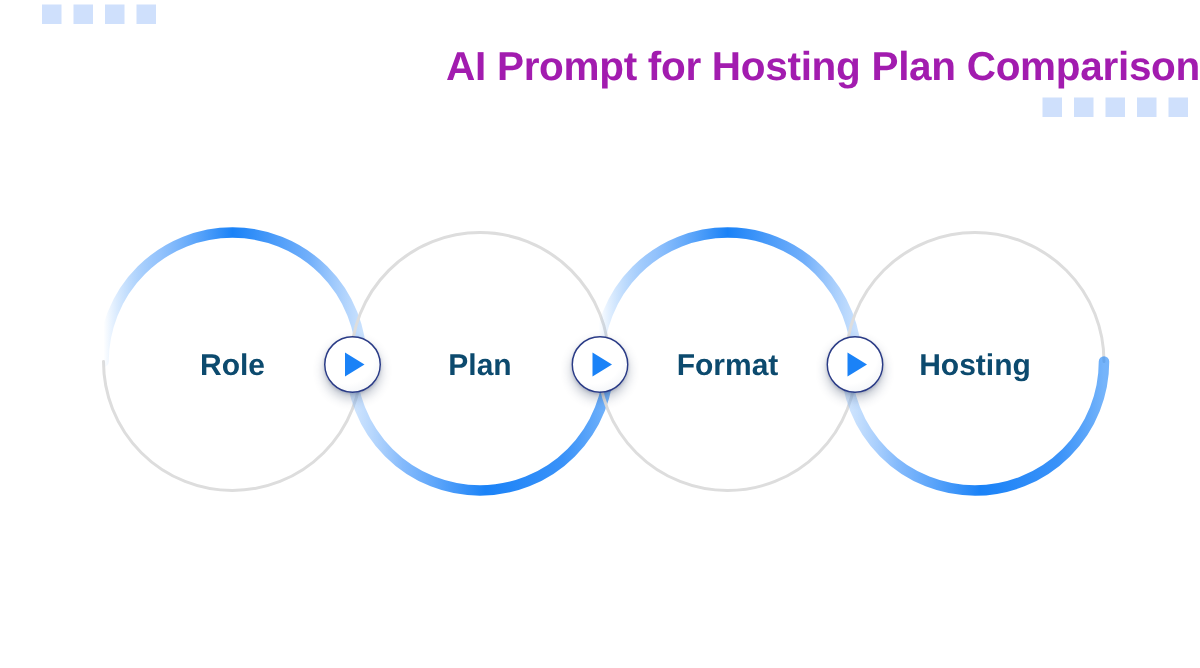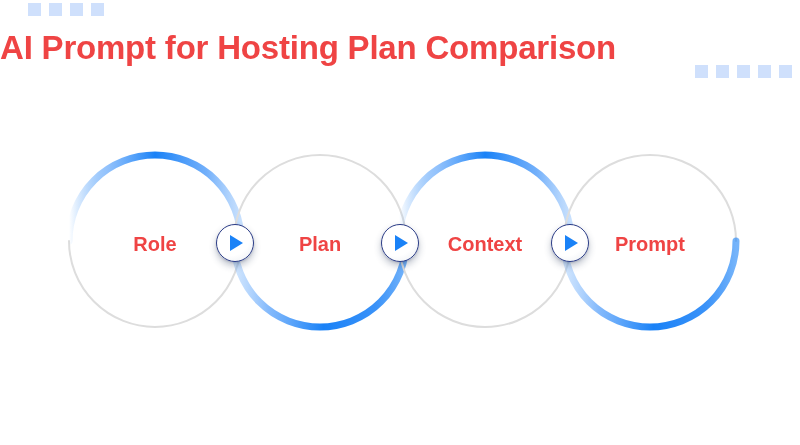--- a/index.html
+++ b/index.html
@@ -41,24 +41,24 @@
     height: 13px;
     background: #cfe0fc;
   }
 
   
   #title {
     position: absolute;
     left: 0;
     top: 29px;
     width: 800px;
-    text-align: left;
-    font-size: 33px;
+    text-align: right;
+    font-size: 27px;
     font-weight: bold;
-    color: #ef4444;
+    color: #a21caf;
     letter-spacing: -0.2px;
     white-space: nowrap;
   }
 
   
   #flow {
     position: absolute;
     left: 0;
     top: 0;
     width: 800px;
@@ -70,21 +70,21 @@
     top: 0;
   }
 
   .step-label {
     position: absolute;
     top: 232px;
     width: 172px;
     text-align: center;
     font-size: 20px;
     font-weight: bold;
-    color: #ef4444;
+    color: #0c4a6e;
     line-height: 24px;
     white-space: nowrap;
   }
   .step-label.s0 { left: 69px; }
   .step-label.s1 { left: 234px; }
   .step-label.s2 { left: 399px; }
   .step-label.s3 { left: 564px; }
 
   
   .badge {
@@ -177,22 +177,22 @@
       </g>
 
       <g>
         <path d="M 564 241 A 86 86 0 0 1 736 241" fill="none" stroke="#dddddd" stroke-width="2" stroke-linecap="round"></path>
         <path d="M 564 241 A 86 86 0 0 0 736 241" fill="none" stroke="url(#gradBottom)" stroke-width="7" stroke-linecap="round"></path>
       </g>
     </svg>
 
     <div class="step-label s0">Role</div>
     <div class="step-label s1">Plan</div>
-    <div class="step-label s2">Context</div>
-    <div class="step-label s3">Prompt</div>
+    <div class="step-label s2">Format</div>
+    <div class="step-label s3">Hosting</div>
 
     <div class="badge b0">
       <span class="tri"></span>
     </div>
     <div class="badge b1">
       <span class="tri"></span>
     </div>
     <div class="badge b2">
       <span class="tri"></span>
     </div>

